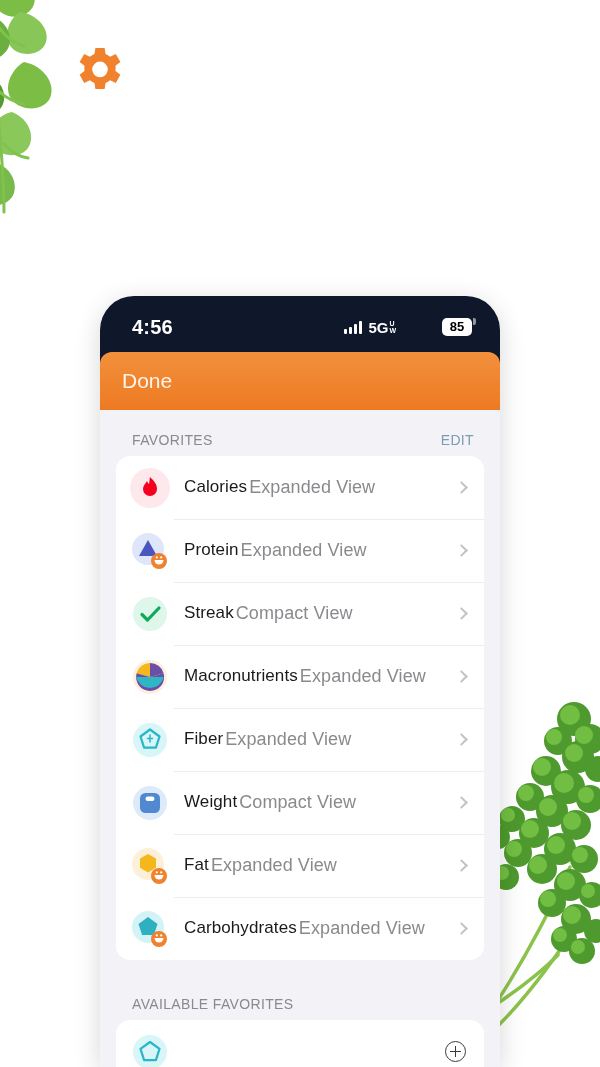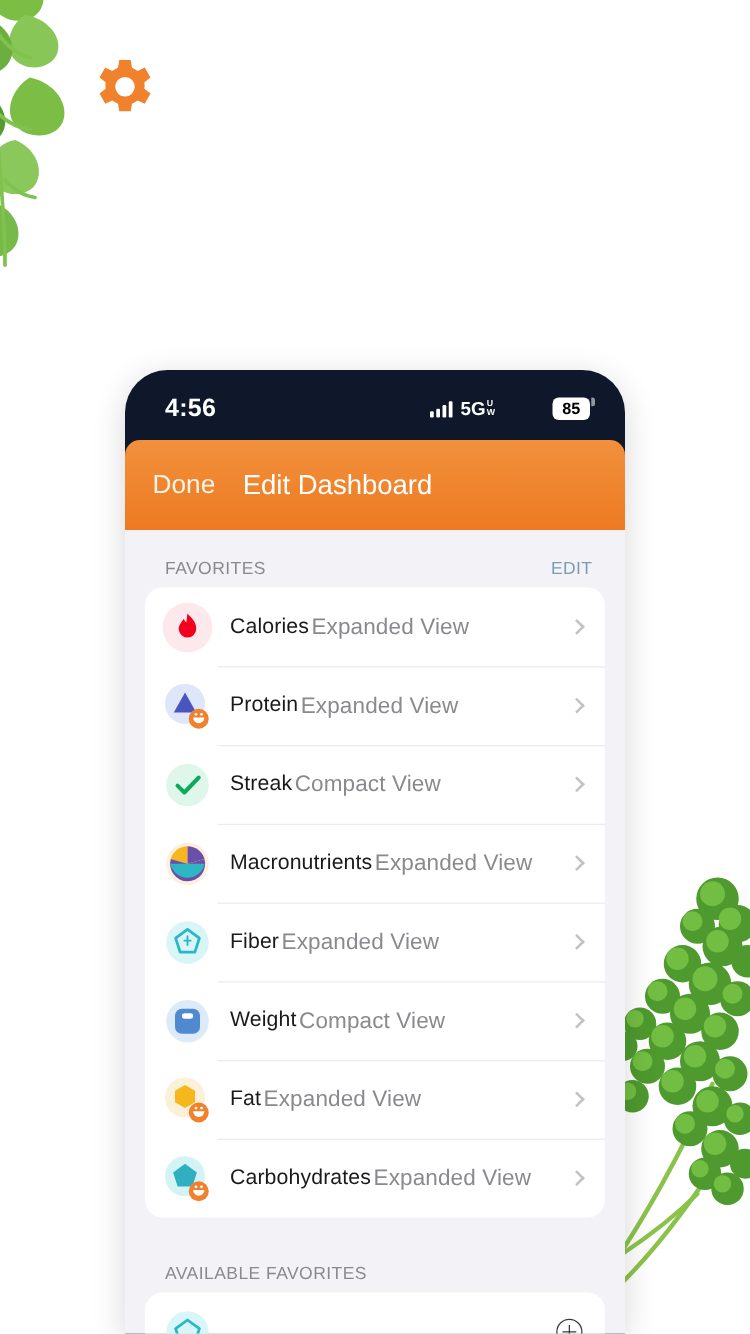--- a/index.html
+++ b/index.html
@@ -64,21 +64,21 @@
     background:#fff; color:#000;
     font-size:13px; font-weight:bold;
     border-radius:5px;
     padding:1px 5px 2px;
     min-width:30px; text-align:center;
   }
   .batt-tip { width:3px; height:7px; background:rgba(255,255,255,.55); border-radius:0 2px 2px 0; margin-left:1px; }
 
   
   .navbar {
-    height:72px;
+    height:58px;
     background:linear-gradient(180deg,#F2903C 0%,#ED7A22 100%);
     border-radius:12px 12px 0 0;
     display:flex; align-items:center;
     padding:0 22px;
     position:relative;
   }
   .nav-done { color:#FFF4E8; font-size:21px; z-index:2; }
   .nav-title {
     position:absolute; left:0; right:0;
     text-align:center;
@@ -262,21 +262,20 @@
       </span>
       <span class="battery">
         <span class="batt-body">85</span>
         <span class="batt-tip"></span>
       </span>
     </span>
   </div>
 
   <div class="navbar">
     <span class="nav-done">Done</span>
-    <span class="nav-title">Edit Dashboard</span>
   </div>
 
   <div class="screen">
 
     <div class="section-head">
       <span class="section-title">FAVORITES</span>
       <span class="section-action">EDIT</span>
     </div>
 
     <div class="card">

